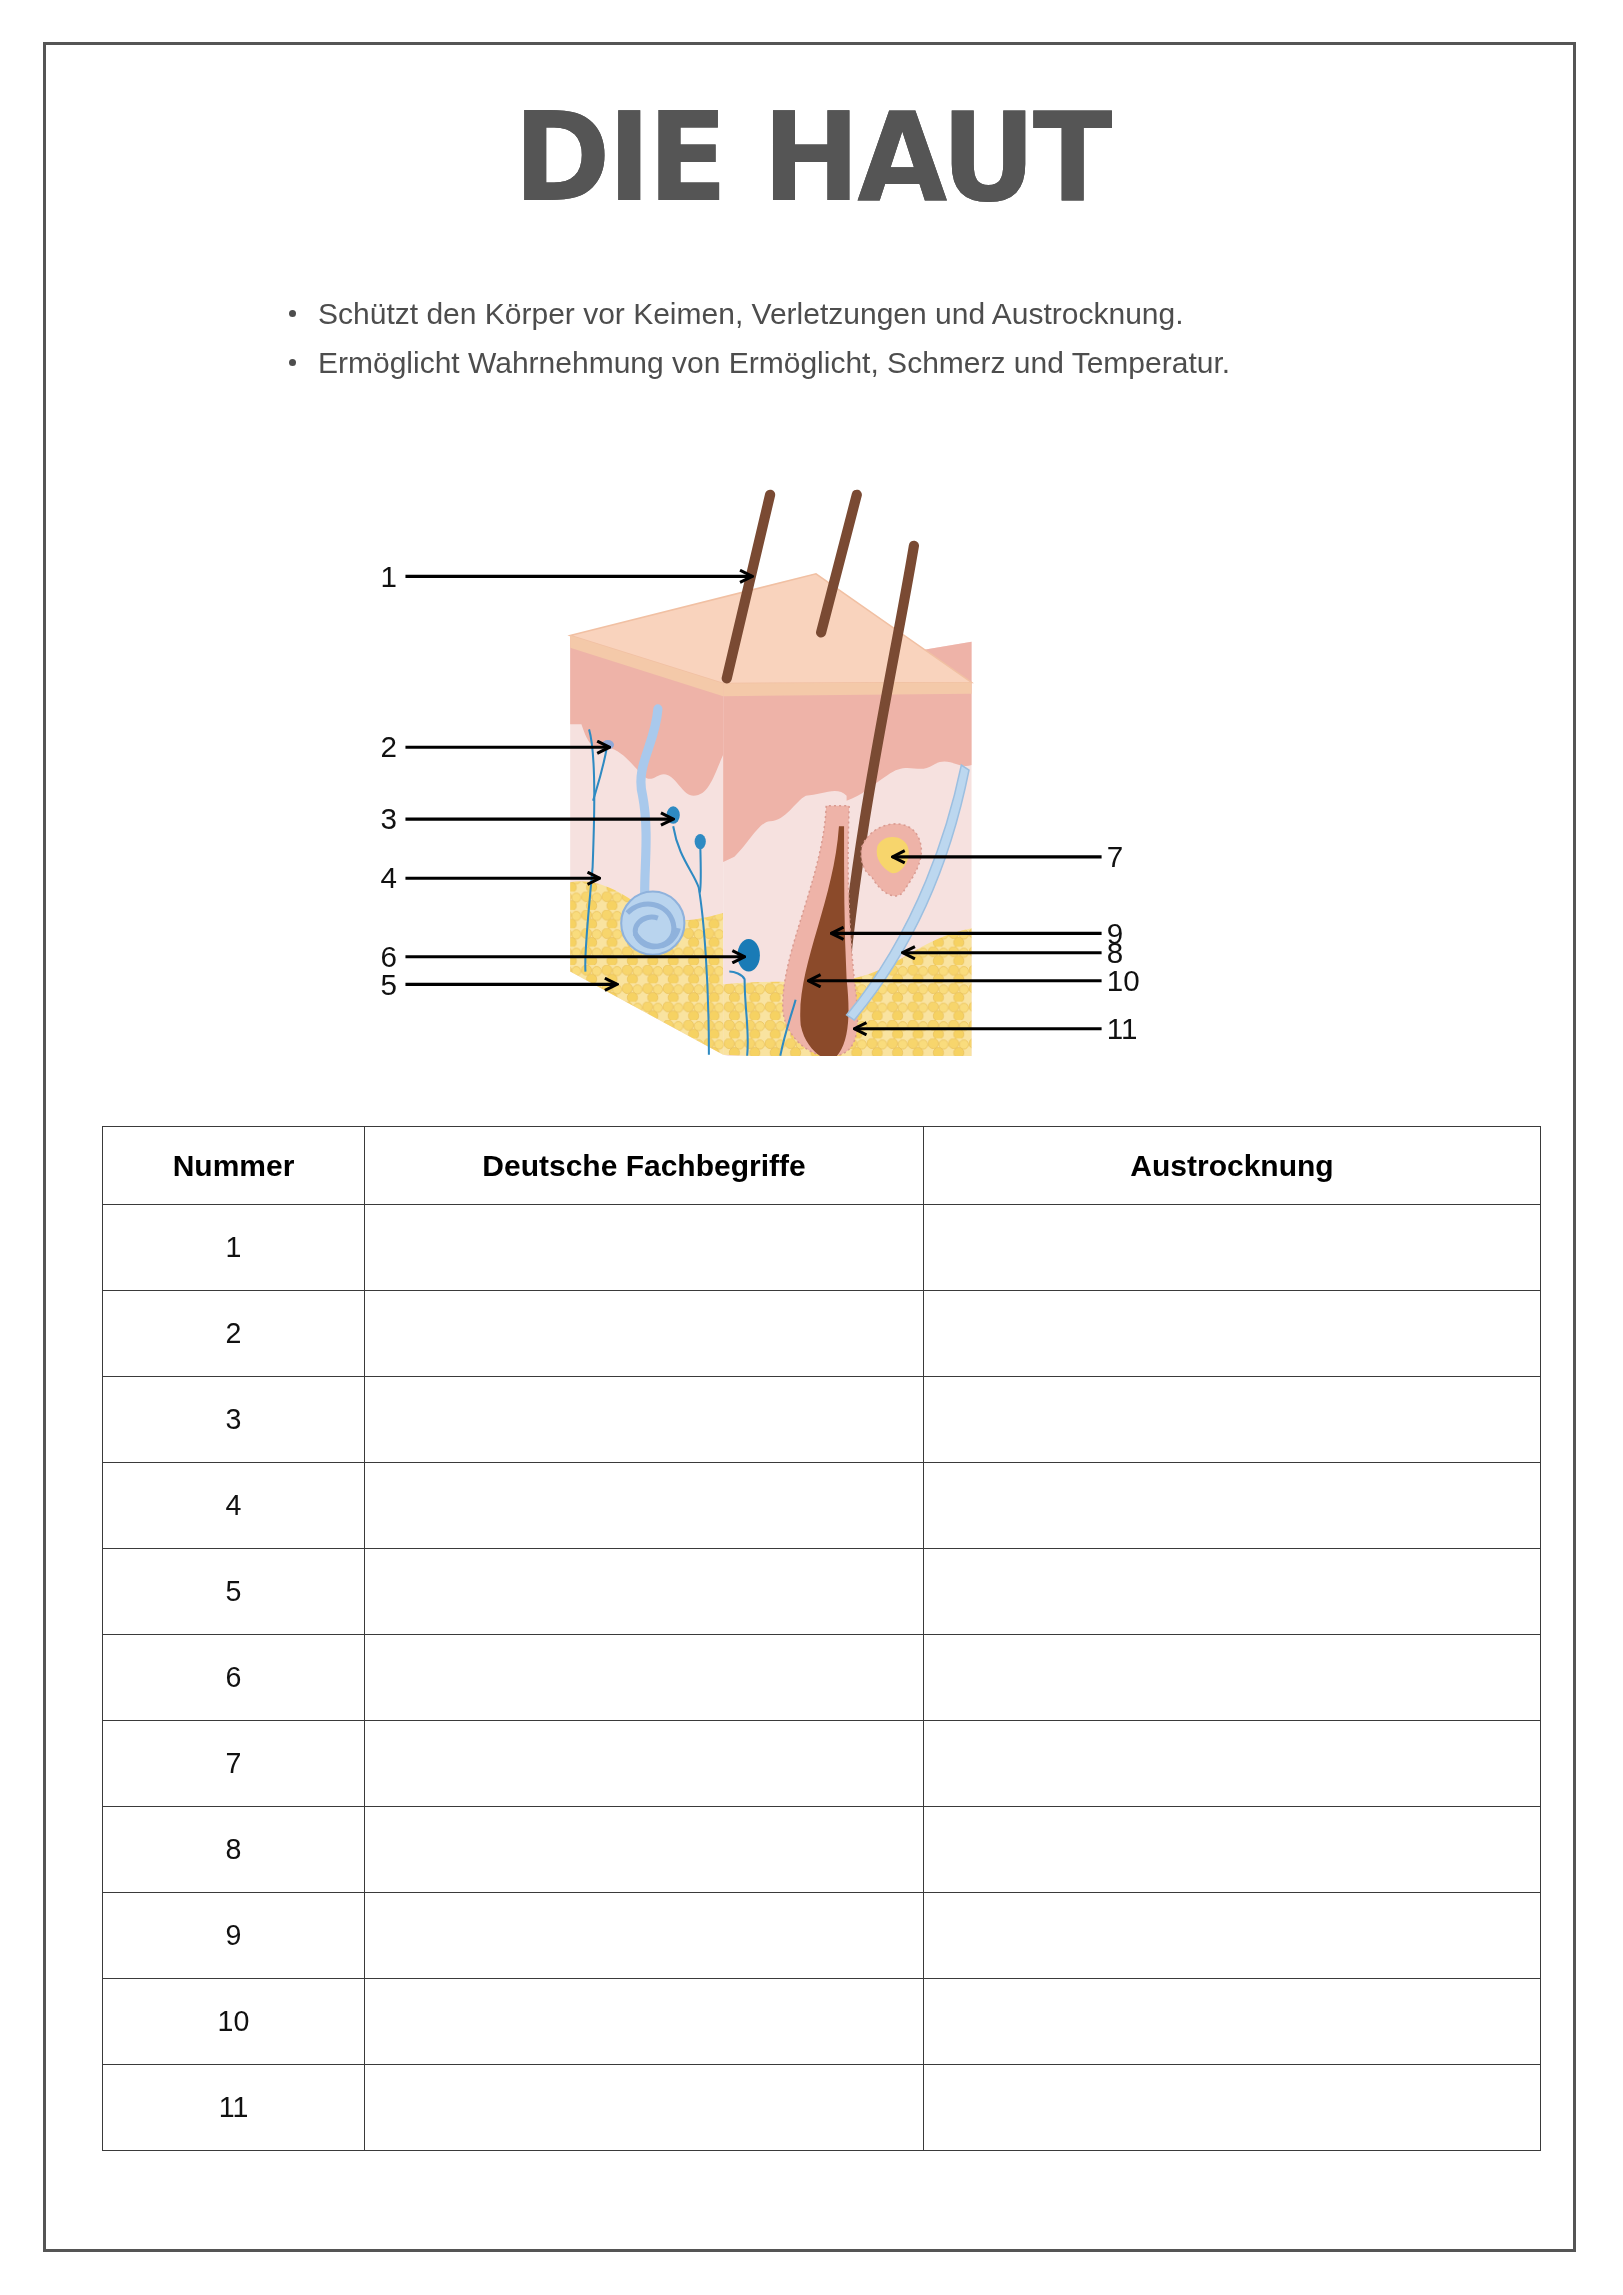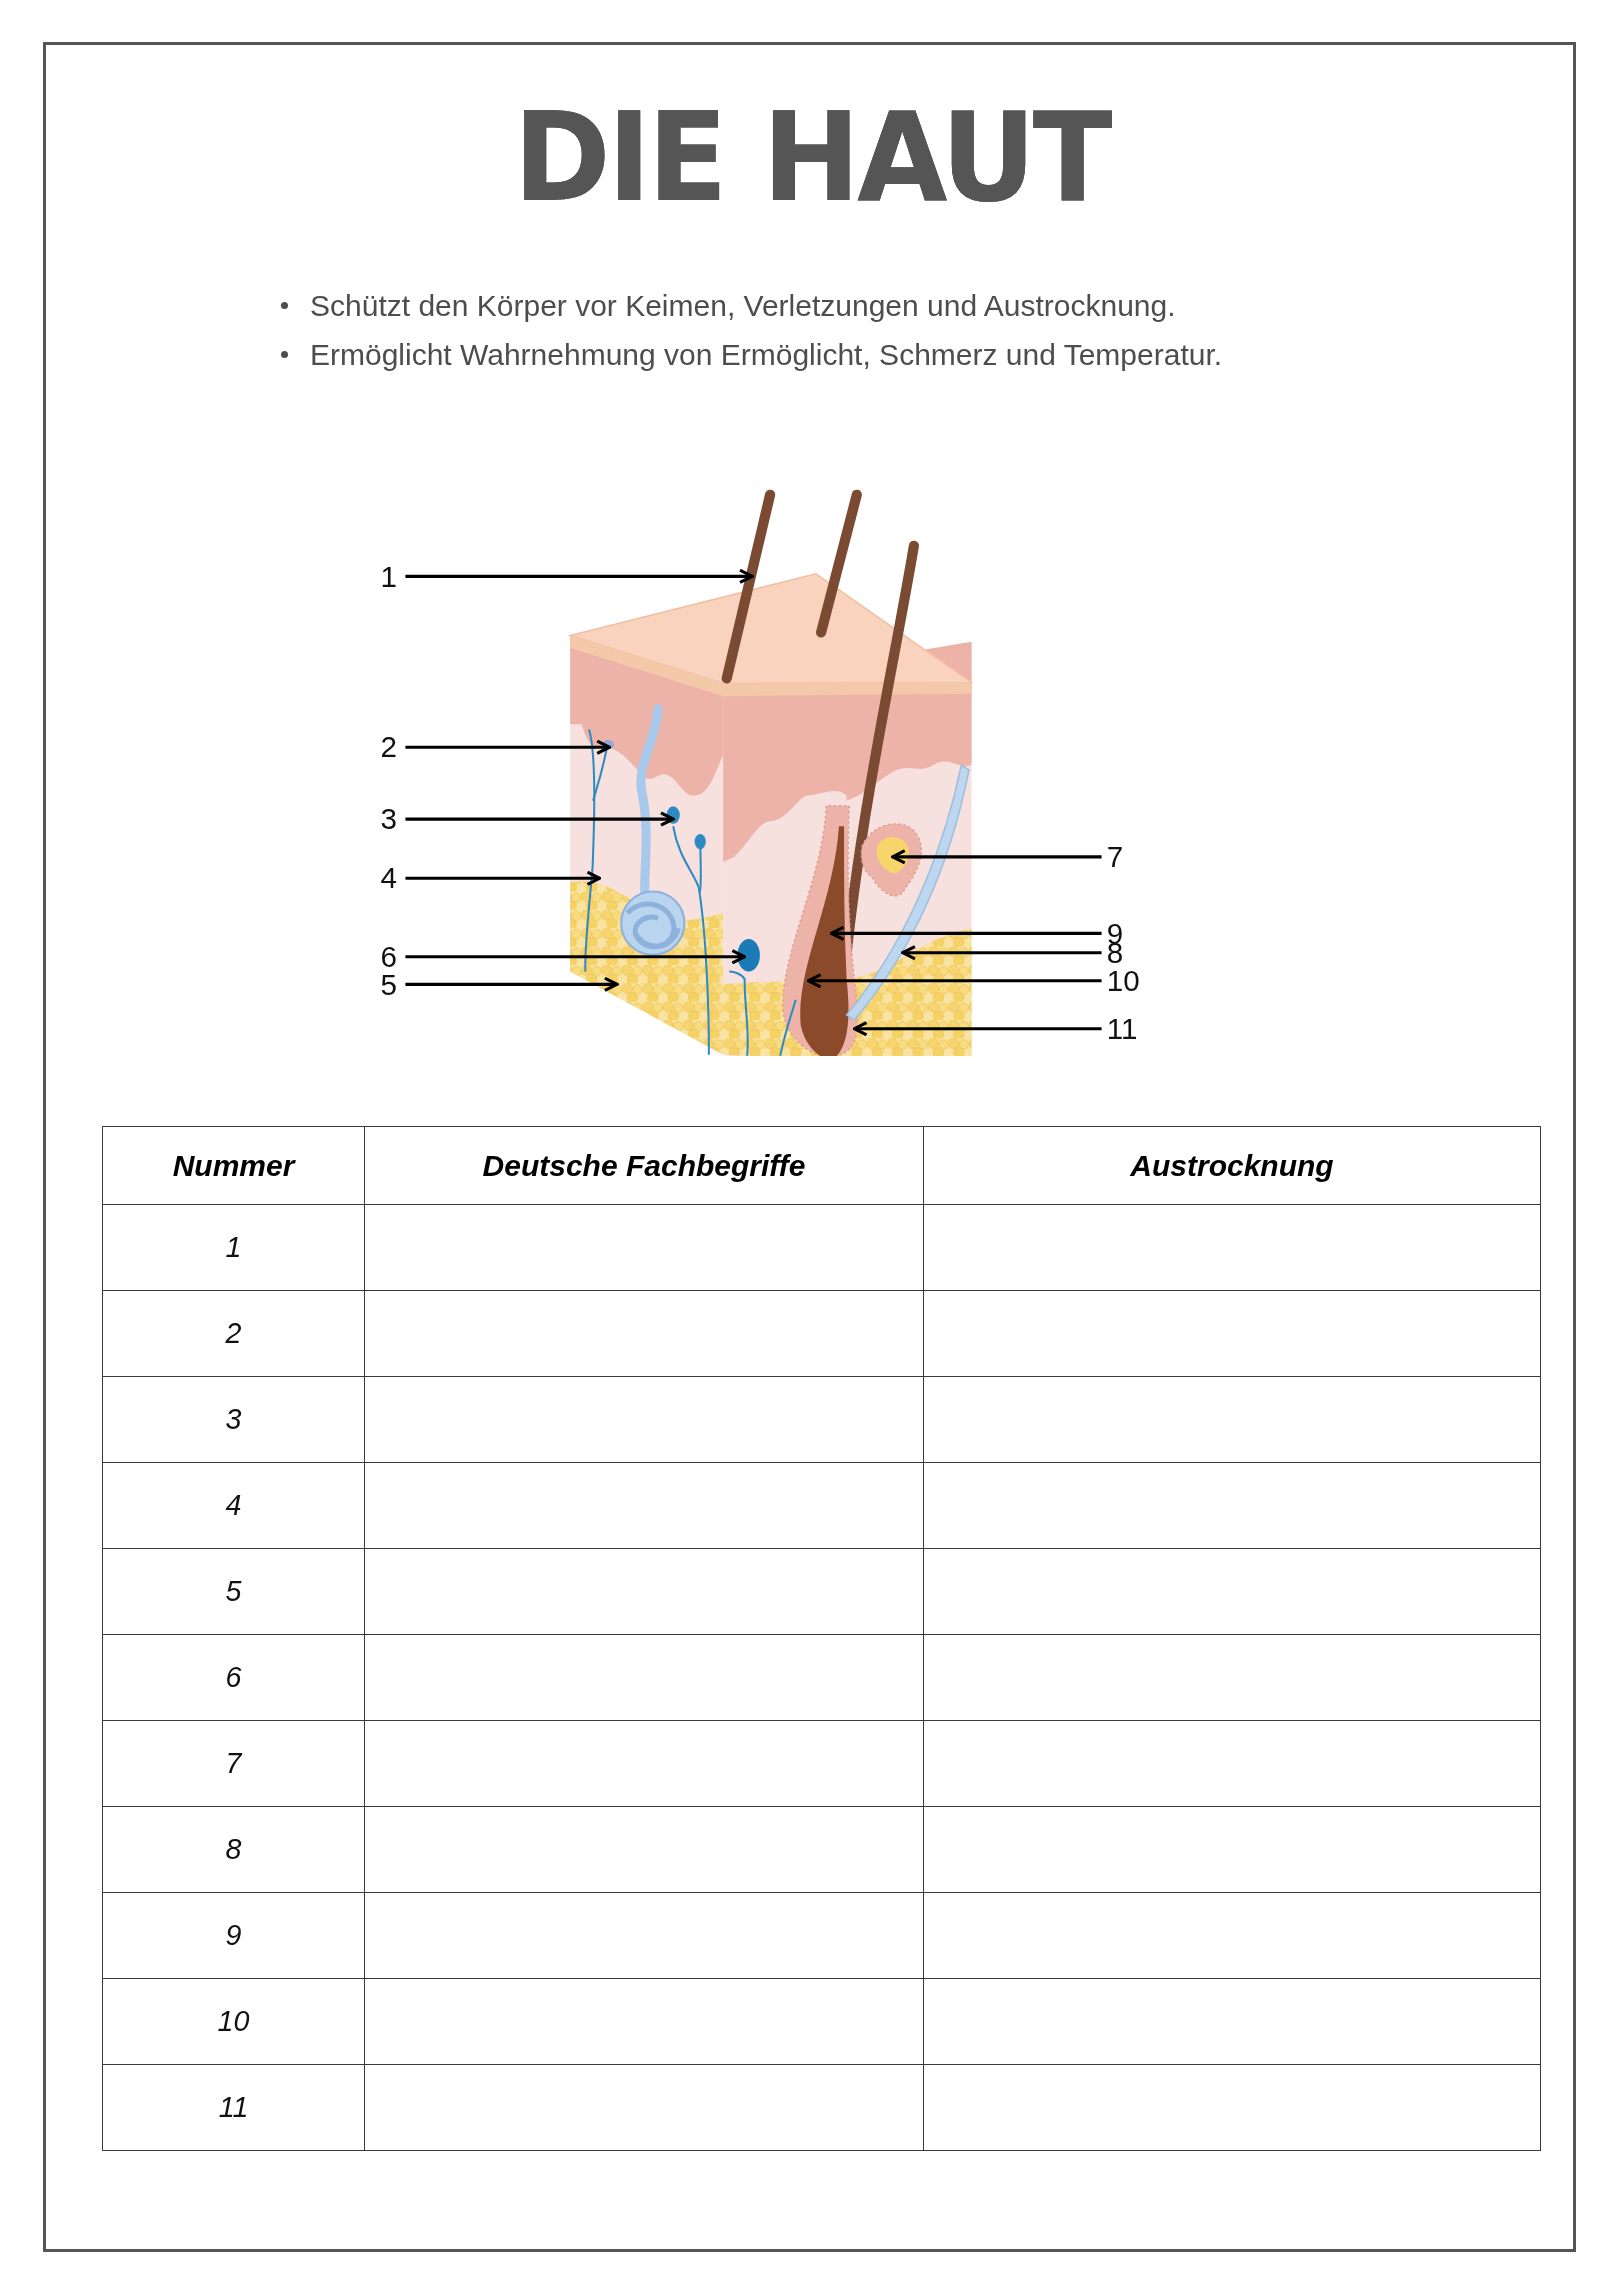--- a/index.html
+++ b/index.html
@@ -1,27 +1,27 @@
 <!DOCTYPE html>
 <html style="font-size:8.2px"><head>
 <meta charset="utf-8">
 <style>
   html, body { margin: 0; padding: 0; background: #ffffff; }
   body { width: 1623px; height: 2295px; position: relative; overflow: hidden; font-family: "Liberation Sans", sans-serif; }
   .page-border { position: absolute; left: 43px; top: 42px; width: 1533px; height: 2210px; border: 3.1px solid #555555; box-sizing: border-box; }
   .title { position: absolute; left: 0; top: 99px; width: 1623px; text-align: center; font-family: "DejaVu Sans", sans-serif; font-weight: bold; font-size: 117px; letter-spacing: -3.1px; color: #555555; line-height: 1; transform: scaleY(1.05); }
   .title span { display: inline-block; text-shadow: 0 0 0 #555; }
-  .bullets { position: absolute; left: 278px; top: 283px; margin: 0; padding: 0; list-style: none; }
+  .bullets { position: absolute; left: 278px; top: 283px; margin: 8px; padding: 0; list-style: none; }
   .bullets li { position: relative; padding-left: 32px; height: 49px; font-size: 30px; color: #4d4d4d; line-height: 46px; font-family: "Liberation Sans", sans-serif; }
   .bullets li .dot { position: absolute; left: 2.6px; top: 19.4px; width: 7.1px; height: 7.1px; border-radius: 50%; background: #4d4d4d; }
   .diagram { position: absolute; left: 357px; top: 469px; width: 918px; height: 587px; }
   .diagram svg { width: 100%; height: 100%; display: block; }
   .callout-num { font-family: "Liberation Sans", sans-serif; font-size: 58px; fill: #111111; }
   .table-wrap { position: absolute; left: 102px; top: 1126px; width: 1437px; }
-  table { border-collapse: collapse; width: 100%; table-layout: fixed; font-style: italic; }
+  table { border-collapse: collapse; width: 100%; table-layout: fixed; }
   th, td { border: 1.5px solid #3a3a3a; text-align: center; vertical-align: middle; padding: 0; }
   th { height: 77px; font-family: "Liberation Sans", sans-serif; font-weight: bold; font-size: 30px; color: #000; }
   td { height: 85px; font-size: 28.6px; color: #111; }
   col.c1 { width: 262px; }
   col.c2 { width: 559px; }
   col.c3 { width: 617px; }
 </style>
 </head>
 <body>
 

